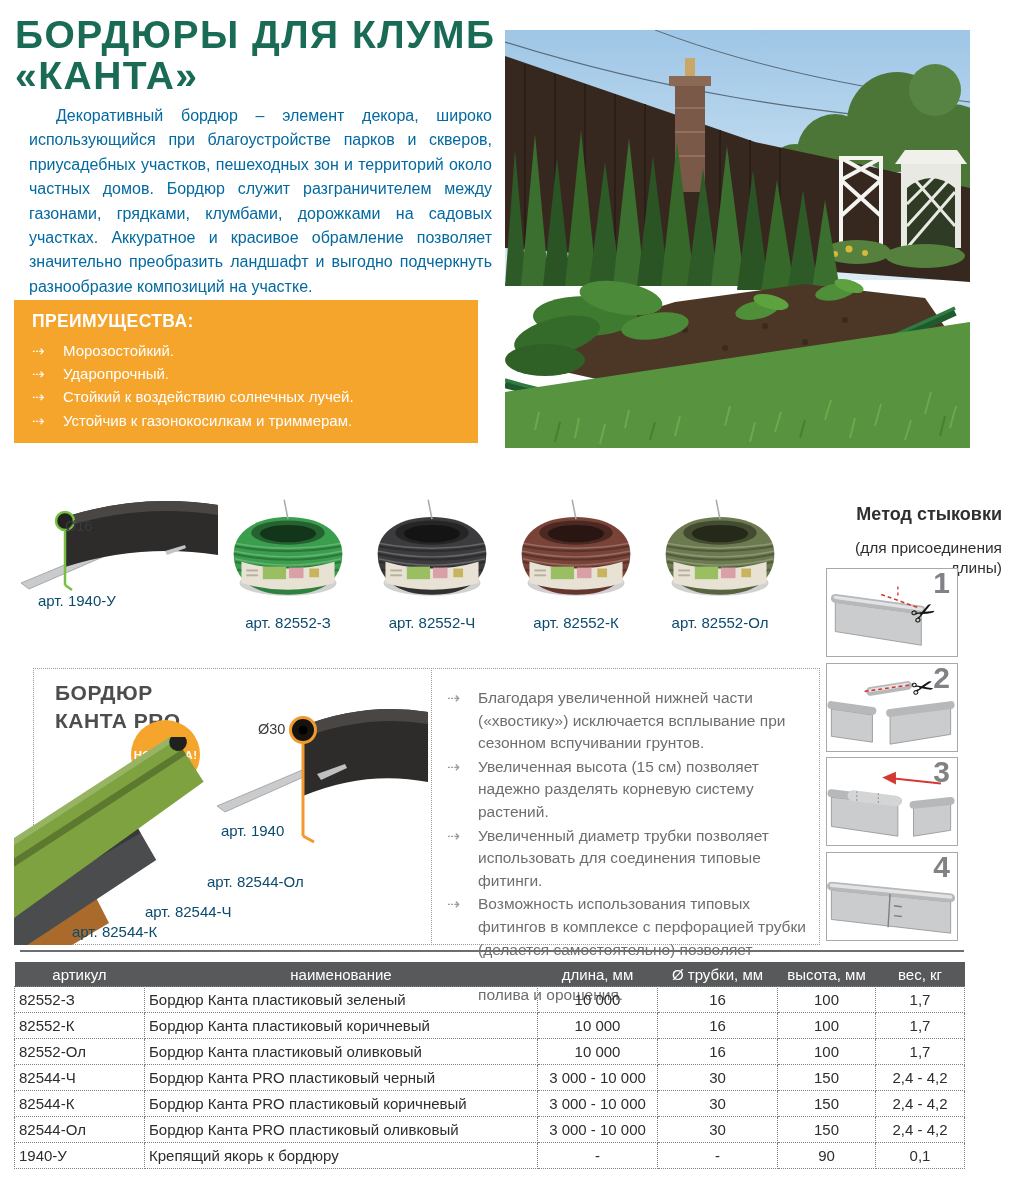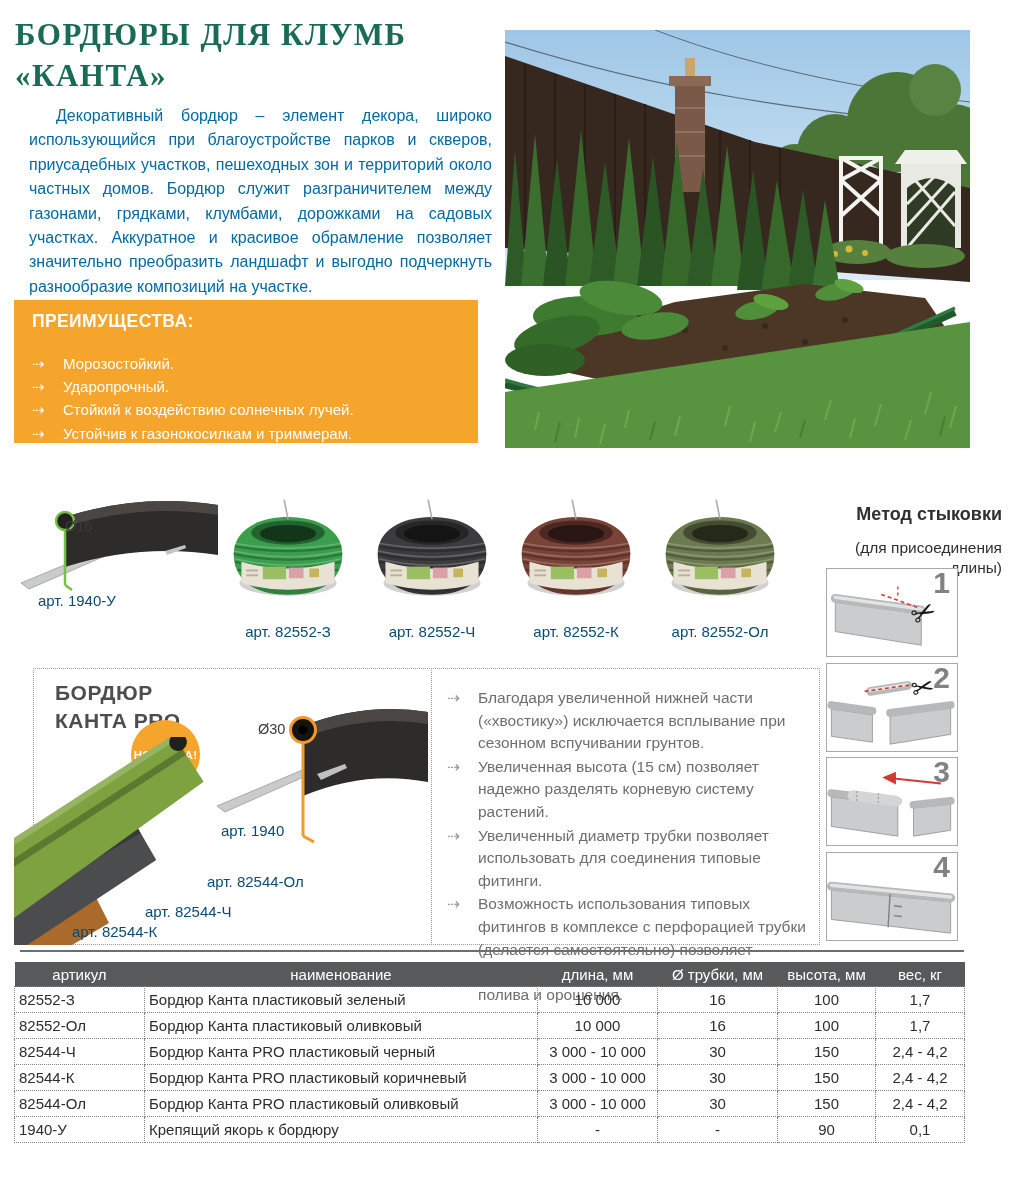--- a/index.html
+++ b/index.html
@@ -1,43 +1,43 @@
 <!DOCTYPE html>
 <html style="--teal: #1a6b55; --orange: #f5a42c; --thead: #58595b;"><head>
 <meta charset="utf-8">
 <style>
   html,body{margin:0;padding:0;background:#fff;}
   .page{position:relative;width:1013px;height:1203px;background:#fff;overflow:hidden;
         font-family:"Liberation Sans","DejaVu Sans",sans-serif;color:#333;}
   .abs{position:absolute;}
 
   
-  .doc-title{left:15px;top:14px;font-size:31px;line-height:41px;font-weight:600;
-             letter-spacing:1.5px;color:var(--teal);font-family:Liberation Serif, serif;}
+  .doc-title{left:15px;top:14px;font-size:39px;line-height:41px;font-weight:600;
+             letter-spacing:1.5px;color:var(--teal);}
   .intro{left:29px;top:104px;width:463px;font-size:16px;line-height:24.4px;
          text-align:justify;text-indent:27px;color:#0369a1;}
 
   
   .adv-box{left:14px;top:300px;width:464px;height:143px;background:var(--orange);
            box-sizing:border-box;padding:11px 18px;color:#fff;}
-  .adv-title{font-size:17.5px;font-weight:700;letter-spacing:.4px;margin-bottom:20px;}
+  .adv-title{font-size:17.5px;font-weight:700;letter-spacing:.4px;margin-bottom:7px;}
   .adv-item{display:flex;gap:13px;font-size:15px;line-height:23.2px;}
   .arr{flex:0 0 18px;opacity:.9;}
   .arr.gray{color:#9b9b9b;opacity:1;}
 
   
   .photo{left:505px;top:30px;width:465px;height:418px;}
 
   
   .art-label{font-size:15px;color:#0c4a6e;white-space:nowrap;}
   .dia-label{font-size:14.5px;color:#3a3a3c;white-space:nowrap;padding-left:8px;}
   .coils-row{left:224px;top:497px;display:flex;gap:16px;}
   .coil{width:128px;text-align:center;}
   .coil svg{display:block;margin:0 auto;}
-  .coil .art-label{margin-top:14px;}
+  .coil .art-label{margin-top:5px;}
 
   
   .join-title{left:822px;top:503px;width:180px;text-align:right;}
   .join-title .t1{font-size:18px;font-weight:700;color:#2f2f31;line-height:23px;}
   .join-title .t2{font-size:15.5px;color:#2f2f31;line-height:20px;margin-top:12px;}
   .step{left:826px;width:132px;height:89px;border:1px solid #a7a9ac;background:#fff;box-sizing:border-box;}
   .step svg{display:block;width:100%;height:100%;}
   .step-num{position:absolute;top:-3px;right:7px;font-size:30px;font-weight:700;color:#808285;}
 
   
@@ -512,20 +512,28 @@
         <tr>
           <td class="ta-l pad1">82552-З</td>
           <td class="ta-l pad2">Бордюр Канта пластиковый зеленый</td>
           <td class="ta-c">10 000</td>
           <td class="ta-c">16</td>
           <td class="ta-c">100</td>
           <td class="ta-c">1,7</td>
         </tr>
 
 
+        <tr>
+          <td class="ta-l pad1">82552-К</td>
+          <td class="ta-l pad2">Бордюр Канта пластиковый коричневый</td>
+          <td class="ta-c">10 000</td>
+          <td class="ta-c">16</td>
+          <td class="ta-c">100</td>
+          <td class="ta-c">1,7</td>
+        </tr>
 
         <tr>
           <td class="ta-l pad1">82552-Ол</td>
           <td class="ta-l pad2">Бордюр Канта пластиковый оливковый</td>
           <td class="ta-c">10 000</td>
           <td class="ta-c">16</td>
           <td class="ta-c">100</td>
           <td class="ta-c">1,7</td>
         </tr>
 

